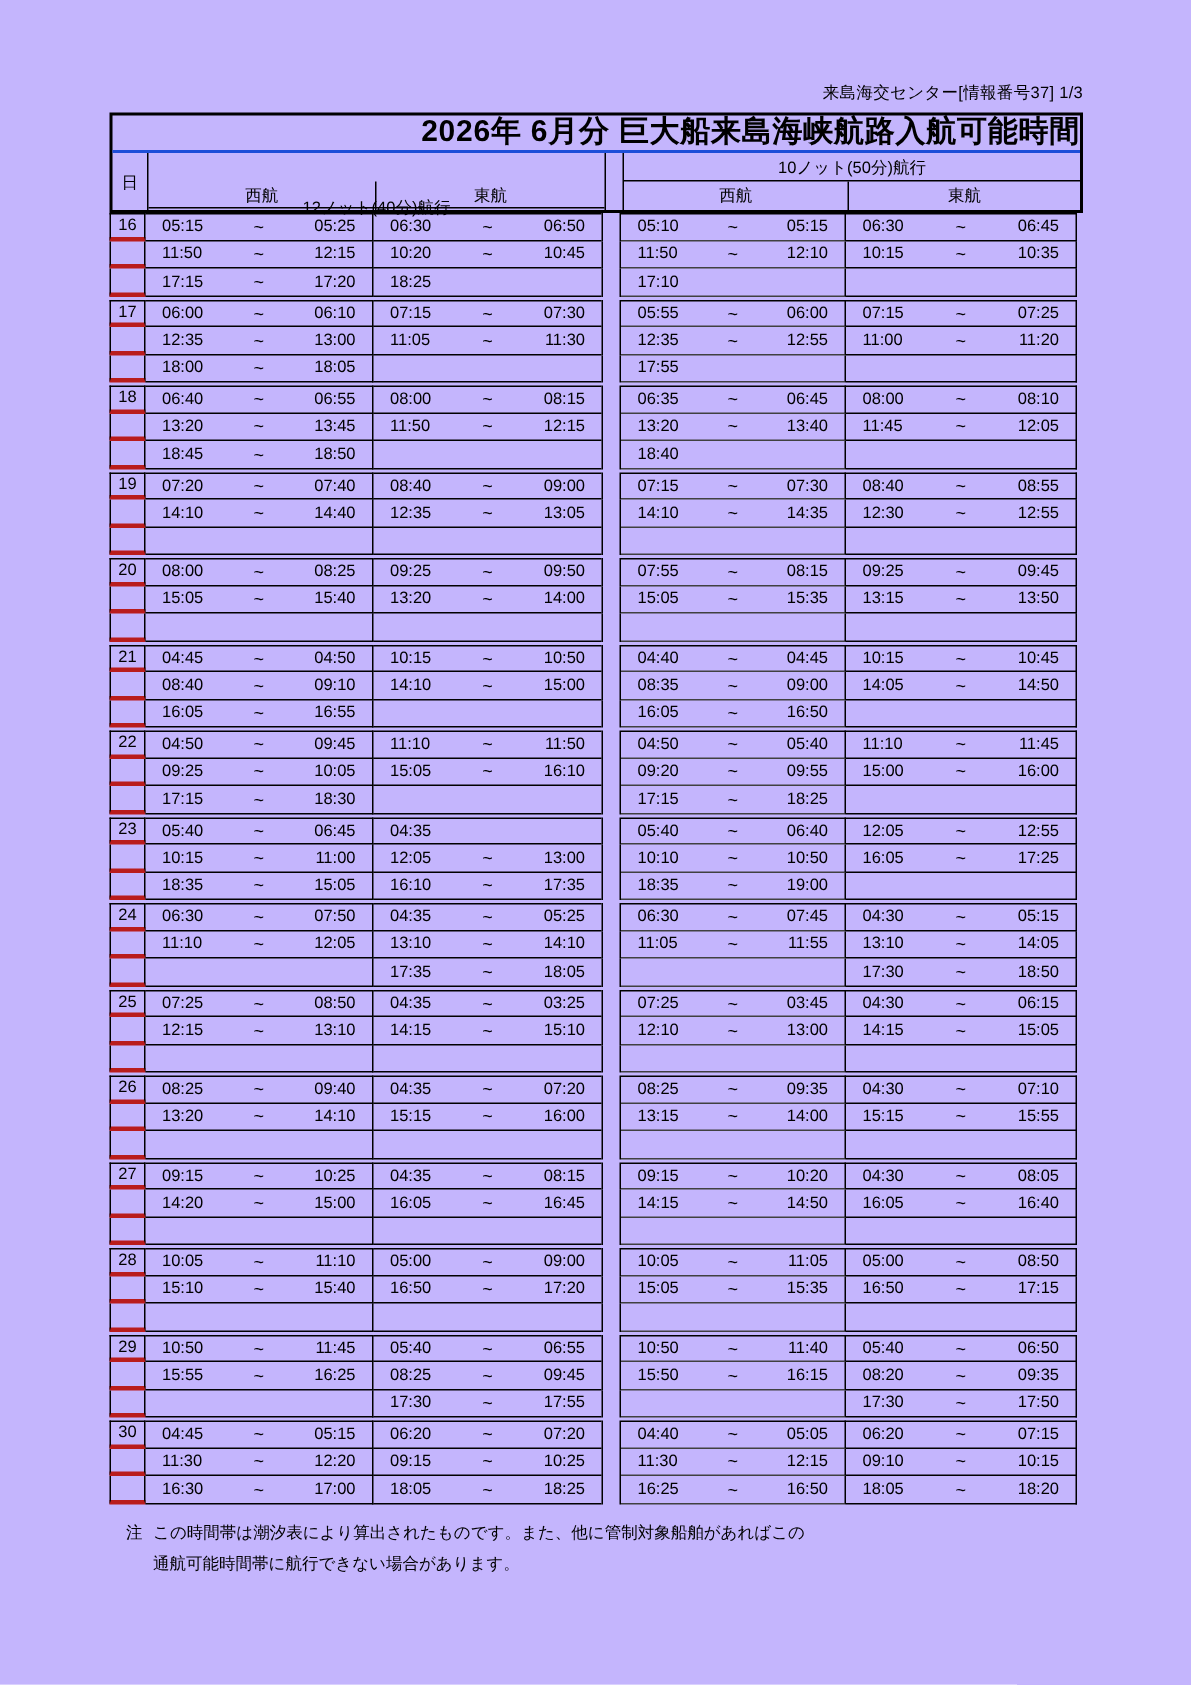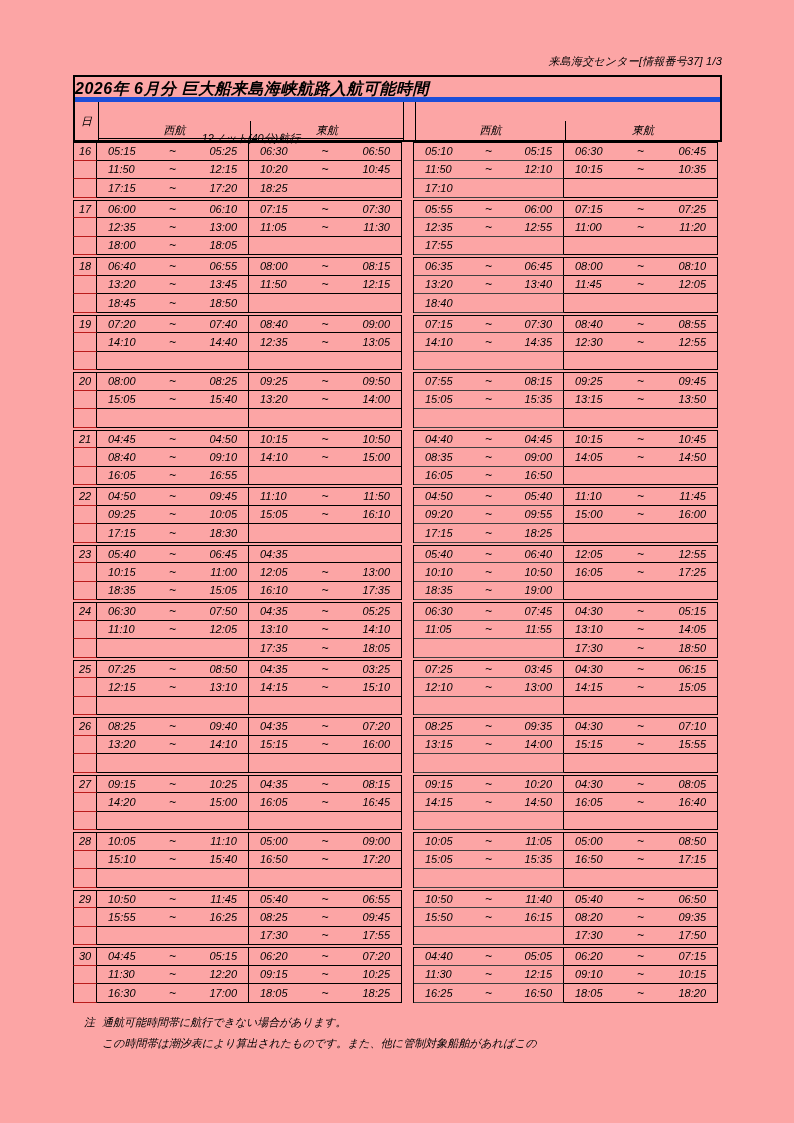--- a/index.html
+++ b/index.html
@@ -4,35 +4,35 @@
 <style>
   * { box-sizing: border-box; margin: 0; padding: 0; }
   html, body { background: #ffffff; }
   body {
     width: 794px; height: 1123px;
     font-family: "Liberation Sans", "DejaVu Sans", sans-serif;
     color: #000;
     position: relative;
     overflow: hidden;
   }
-  .page { position: absolute; inset: 0; background: #fca5a5; font-style: italic; }
+  .page { position: absolute; inset: 0; background: #c4b5fd; }
 
   .corner-note {
     position: absolute; top: 54px; right: 72px;
     font-size: 11px; letter-spacing: 0.2px;
   }
 
   .sheet { position: absolute; left: 73px; top: 75px; width: 649px; }
 
   
   .table-head { border: 2px solid #000; }
   .title-row {
     height: 25px; line-height: 23px;
-    text-align: left; font-size: 16px; font-weight: bold;
-    border-bottom: 5px solid #1d4ed8;
+    text-align: right; font-size: 20px; font-weight: bold;
+    border-bottom: 2px solid #1d4ed8;
     letter-spacing: 0.5px;
   }
   .head-grid {
     display: grid;
     grid-template-columns: 24px 152px 152px 13px 150px 154px;
     grid-template-rows: 19px 19px;
     font-size: 11px;
   }
   .head-grid > div { display: flex; align-items: center; justify-content: center; }
   .h-day   { grid-column: 1; grid-row: 1 / span 2; border-right: 1px solid #000; }
@@ -49,21 +49,21 @@
   .day-block {
     display: grid;
     grid-template-columns: 24px 152px 152px 13px 150px 154px;
     grid-auto-rows: 18.5px;
     margin-bottom: 2px;
     font-size: 11px;
   }
   .cell { display: flex; align-items: center; }
   .c-day {
     justify-content: center;
-    border-left: 1.5px solid #000; border-right: 1px solid #000; border-bottom: 1px solid #b91c1c;
+    border-left: 1.5px solid #000; border-right: 1px solid #000; border-bottom: 3px solid #b91c1c;
   }
   .c-w12 { border-right: 1px solid #000; border-bottom: 1px solid #000; }
   .c-e12 { border-bottom: 1px solid #000; }
   .c-gap { border-left: 1px solid #000; border-right: 1px solid #000; }
   .c-w10 { border-right: 1px solid #000; border-bottom: 1px solid #404040; }
   .c-e10 { border-right: 1.5px solid #000; border-bottom: 1px solid #000; }
   .first.c-day, .first.c-w12, .first.c-e12, .first.c-w10, .first.c-e10 { border-top: 1px solid #000; }
 
   .c-w12, .c-e12, .c-w10, .c-e10 { padding: 0 11px; }
   .t-start { width: 42px; text-align: left; }
@@ -85,20 +85,21 @@
   <div class="corner-note">来島海交センター[情報番号37] 1/3</div>
 
   <div class="sheet">
 
     <div class="table-head">
       <div class="title-row">2026年 6月分 巨大船来島海峡航路入航可能時間</div>
       <div class="head-grid">
         <div class="h-day">日</div>
         <div class="h-g12">12ノット(40分)航行</div>
         <div class="h-gap"></div>
+        <div class="h-g10">10ノット(50分)航行</div>
         <div class="h-w12">西航</div>
         <div class="h-e12">東航</div>
         <div class="h-w10">西航</div>
         <div class="h-e10">東航</div>
       </div>
     </div>
 
     <div class="day-blocks">
         <div class="day-block">
           <div class="cell c-day first">16</div>
@@ -1118,19 +1119,19 @@
             <span class="t-start">18:05</span>
             <span class="t-tilde">~</span>
             <span class="t-end">18:20</span>
           </div>
         </div>
       </div>
 
     <div class="foot-note">
       <div class="label">注</div>
       <div>
+        <div>この時間帯は潮汐表により算出されたものです。また、他に管制対象船舶があればこの</div>
         <div>通航可能時間帯に航行できない場合があります。</div>
-        <div>この時間帯は潮汐表により算出されたものです。また、他に管制対象船舶があればこの</div>
       </div>
     </div>
 
   </div>
 </div>
 
 </body></html>

